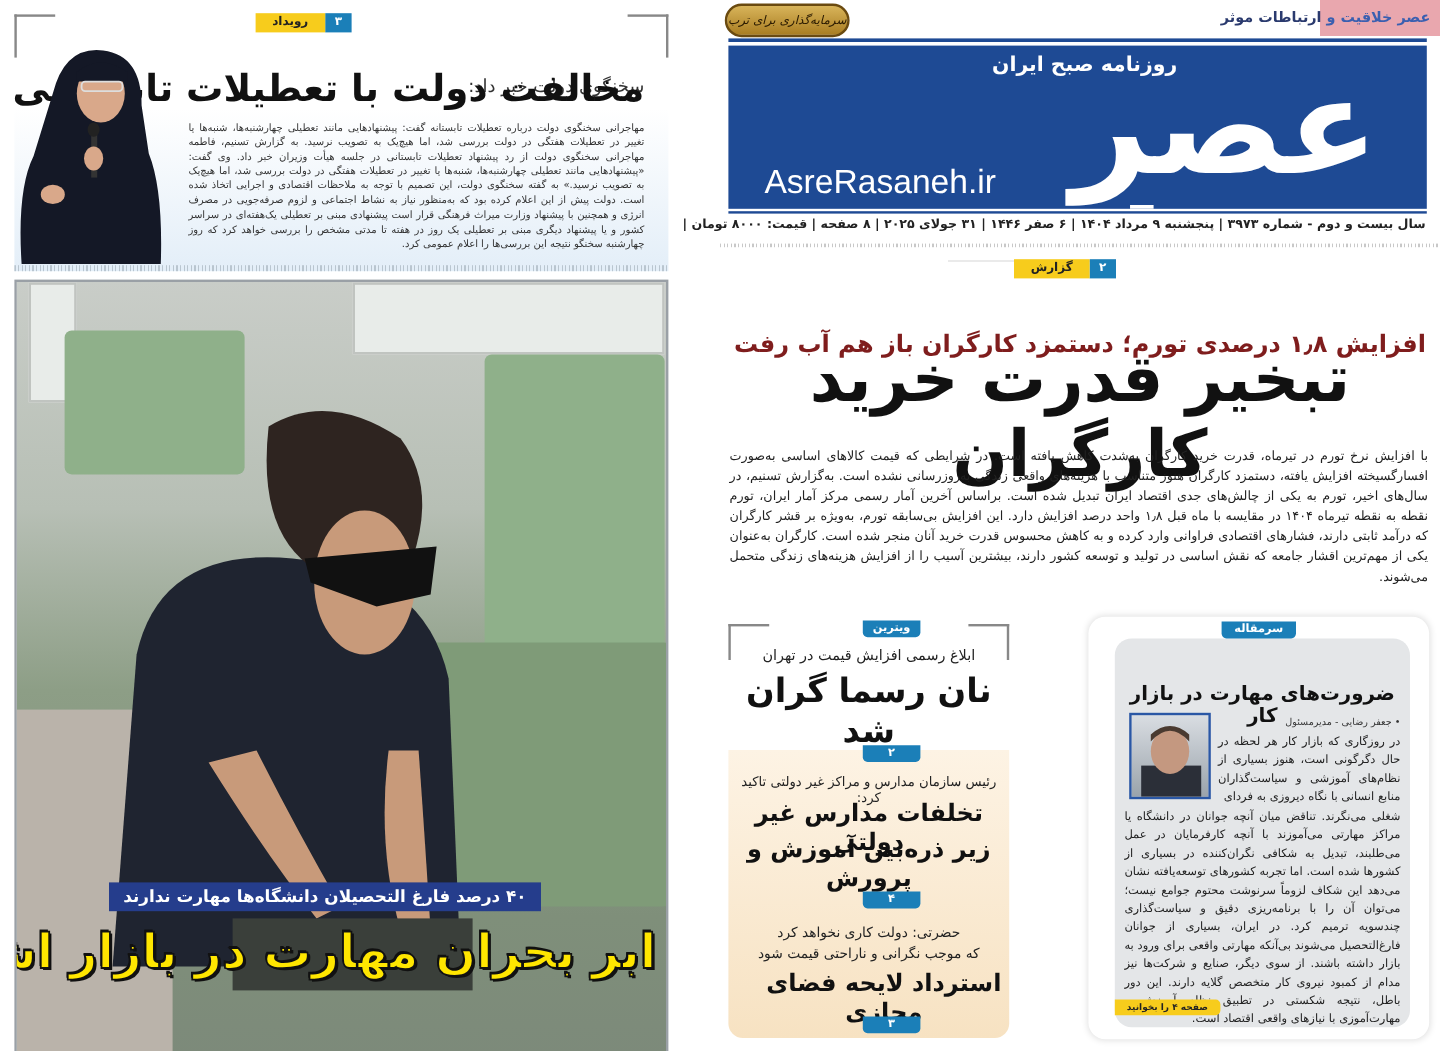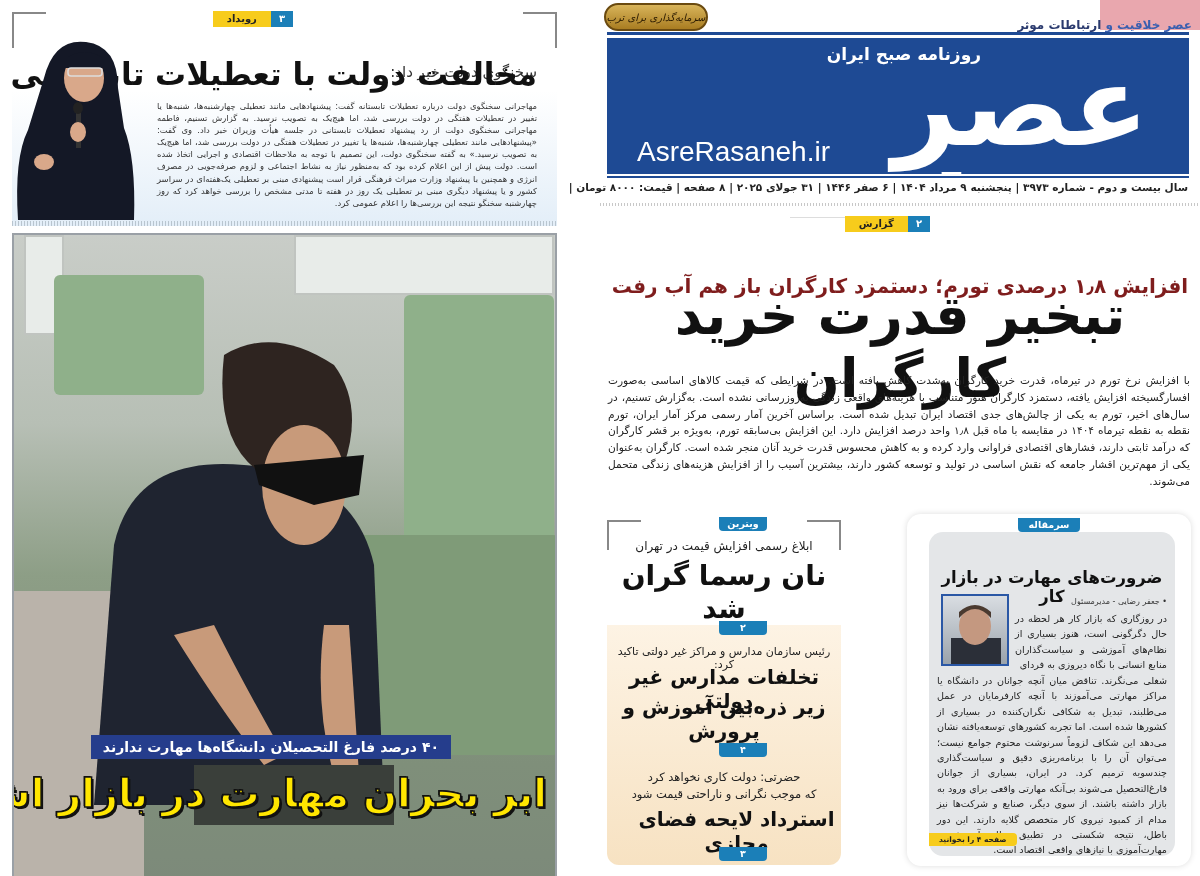--- a/index.html
+++ b/index.html
@@ -2,21 +2,21 @@
 <html><head>
 <meta charset="utf-8">
 <style>
   * { box-sizing: border-box; margin: 0; padding: 0; }
   html, body { width: 1200px; height: 876px; overflow: hidden; background: #ffffff; }
   body { font-family: "DejaVu Sans", sans-serif; color: #111; position: relative; direction: rtl; }
 
   
   .masthead-area { position: absolute; left: 600px; top: 0; width: 600px; height: 200px; }
   .slogan-tag { position: absolute; right: 0; top: 0; width: 100px; height: 30px; background: #e9a7ae; }
-  .slogan { position: absolute; right: 8px; top: 18px; font-size: 12px; font-weight: bold; color: #2a3a6e; white-space: nowrap; }
+  .slogan { position: absolute; right: 8px; top: 7px; font-size: 12px; font-weight: bold; color: #2a3a6e; white-space: nowrap; }
   .slogan .accent { color: #3a5fb0; }
   .ad-badge { position: absolute; left: 4px; top: 3px; width: 104px; height: 28px; border-radius: 14px;
     background: linear-gradient(#d8b45a, #a97d22); border: 2px solid #6a4a10; display: flex; align-items: center; justify-content: center; }
   .ad-badge span { font-family: "DejaVu Serif", serif; font-style: italic; font-size: 10px; color: #2a1a00; }
   .top-rule { position: absolute; left: 7px; right: 11px; top: 32px; height: 3px; background: #1e4a94; }
   .logo-box { position: absolute; left: 7px; right: 11px; top: 38px; height: 136px; background: #1e4a94; overflow: hidden; }
   .logo-sub { position: absolute; right: 208px; top: 6px; font-size: 17px; font-weight: bold; color: #fff; }
   .logo-main { position: absolute; right: 40px; top: 12px; font-size: 112px; font-weight: bold; color: #fff; line-height: 1; letter-spacing: -2px; }
   .logo-url { position: absolute; left: 30px; bottom: 6px; direction: ltr; font-family: "Liberation Sans", sans-serif; font-size: 28px; color: #fff; }
   .bottom-rule { position: absolute; left: 7px; right: 11px; top: 176px; height: 2px; background: #1e4a94; }

